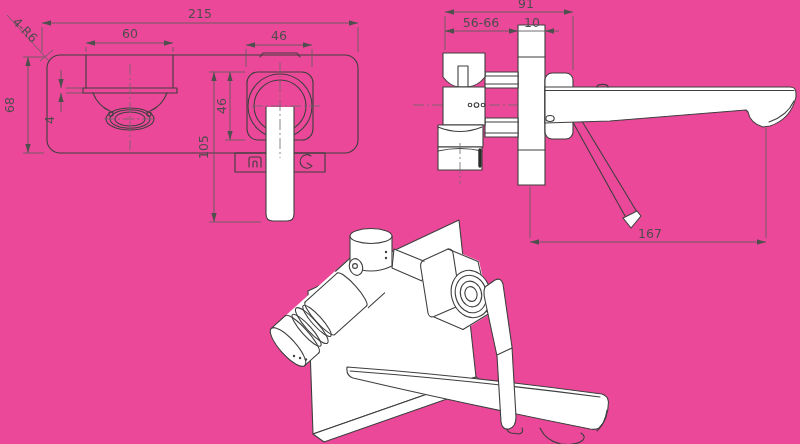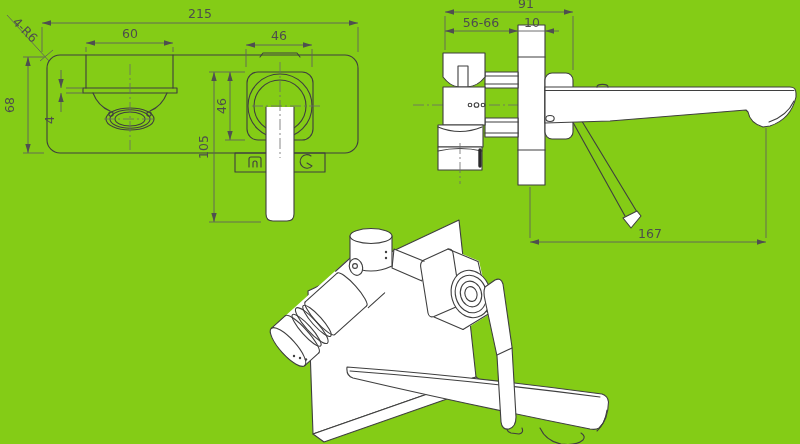--- a/index.html
+++ b/index.html
@@ -1,16 +1,16 @@
 <!DOCTYPE html>
 <html><head>
 <meta charset="utf-8">
 <style>
   html,body{margin:0;padding:0;background:#ffffff;}
-  .stage{position:relative;width:800px;height:444px;background:#84cc16;overflow:hidden;
+  .stage{position:relative;width:800px;height:444px;background:#ec4899;overflow:hidden;
          font-family:"DejaVu Sans", sans-serif;}
   svg{display:block}
   .ln{fill:none;stroke:#3f3f3f;stroke-width:1.1;stroke-linecap:round;stroke-linejoin:round}
   .lnf{fill:#ffffff;stroke:#3f3f3f;stroke-width:1.1;stroke-linecap:round;stroke-linejoin:round}
   .fw{fill:#ffffff;stroke:none}
   .dim{fill:none;stroke:#5f5f5f;stroke-width:0.9}
   .ext{fill:none;stroke:#5f5f5f;stroke-width:0.85}
   .ar{fill:#4f4f4f;stroke:none}
   .cl{fill:none;stroke:#6a6a6a;stroke-width:0.8;stroke-dasharray:11 3 2 3}
   .dk{fill:none;stroke:#2a2a2a;stroke-width:3.4;stroke-linecap:round}

